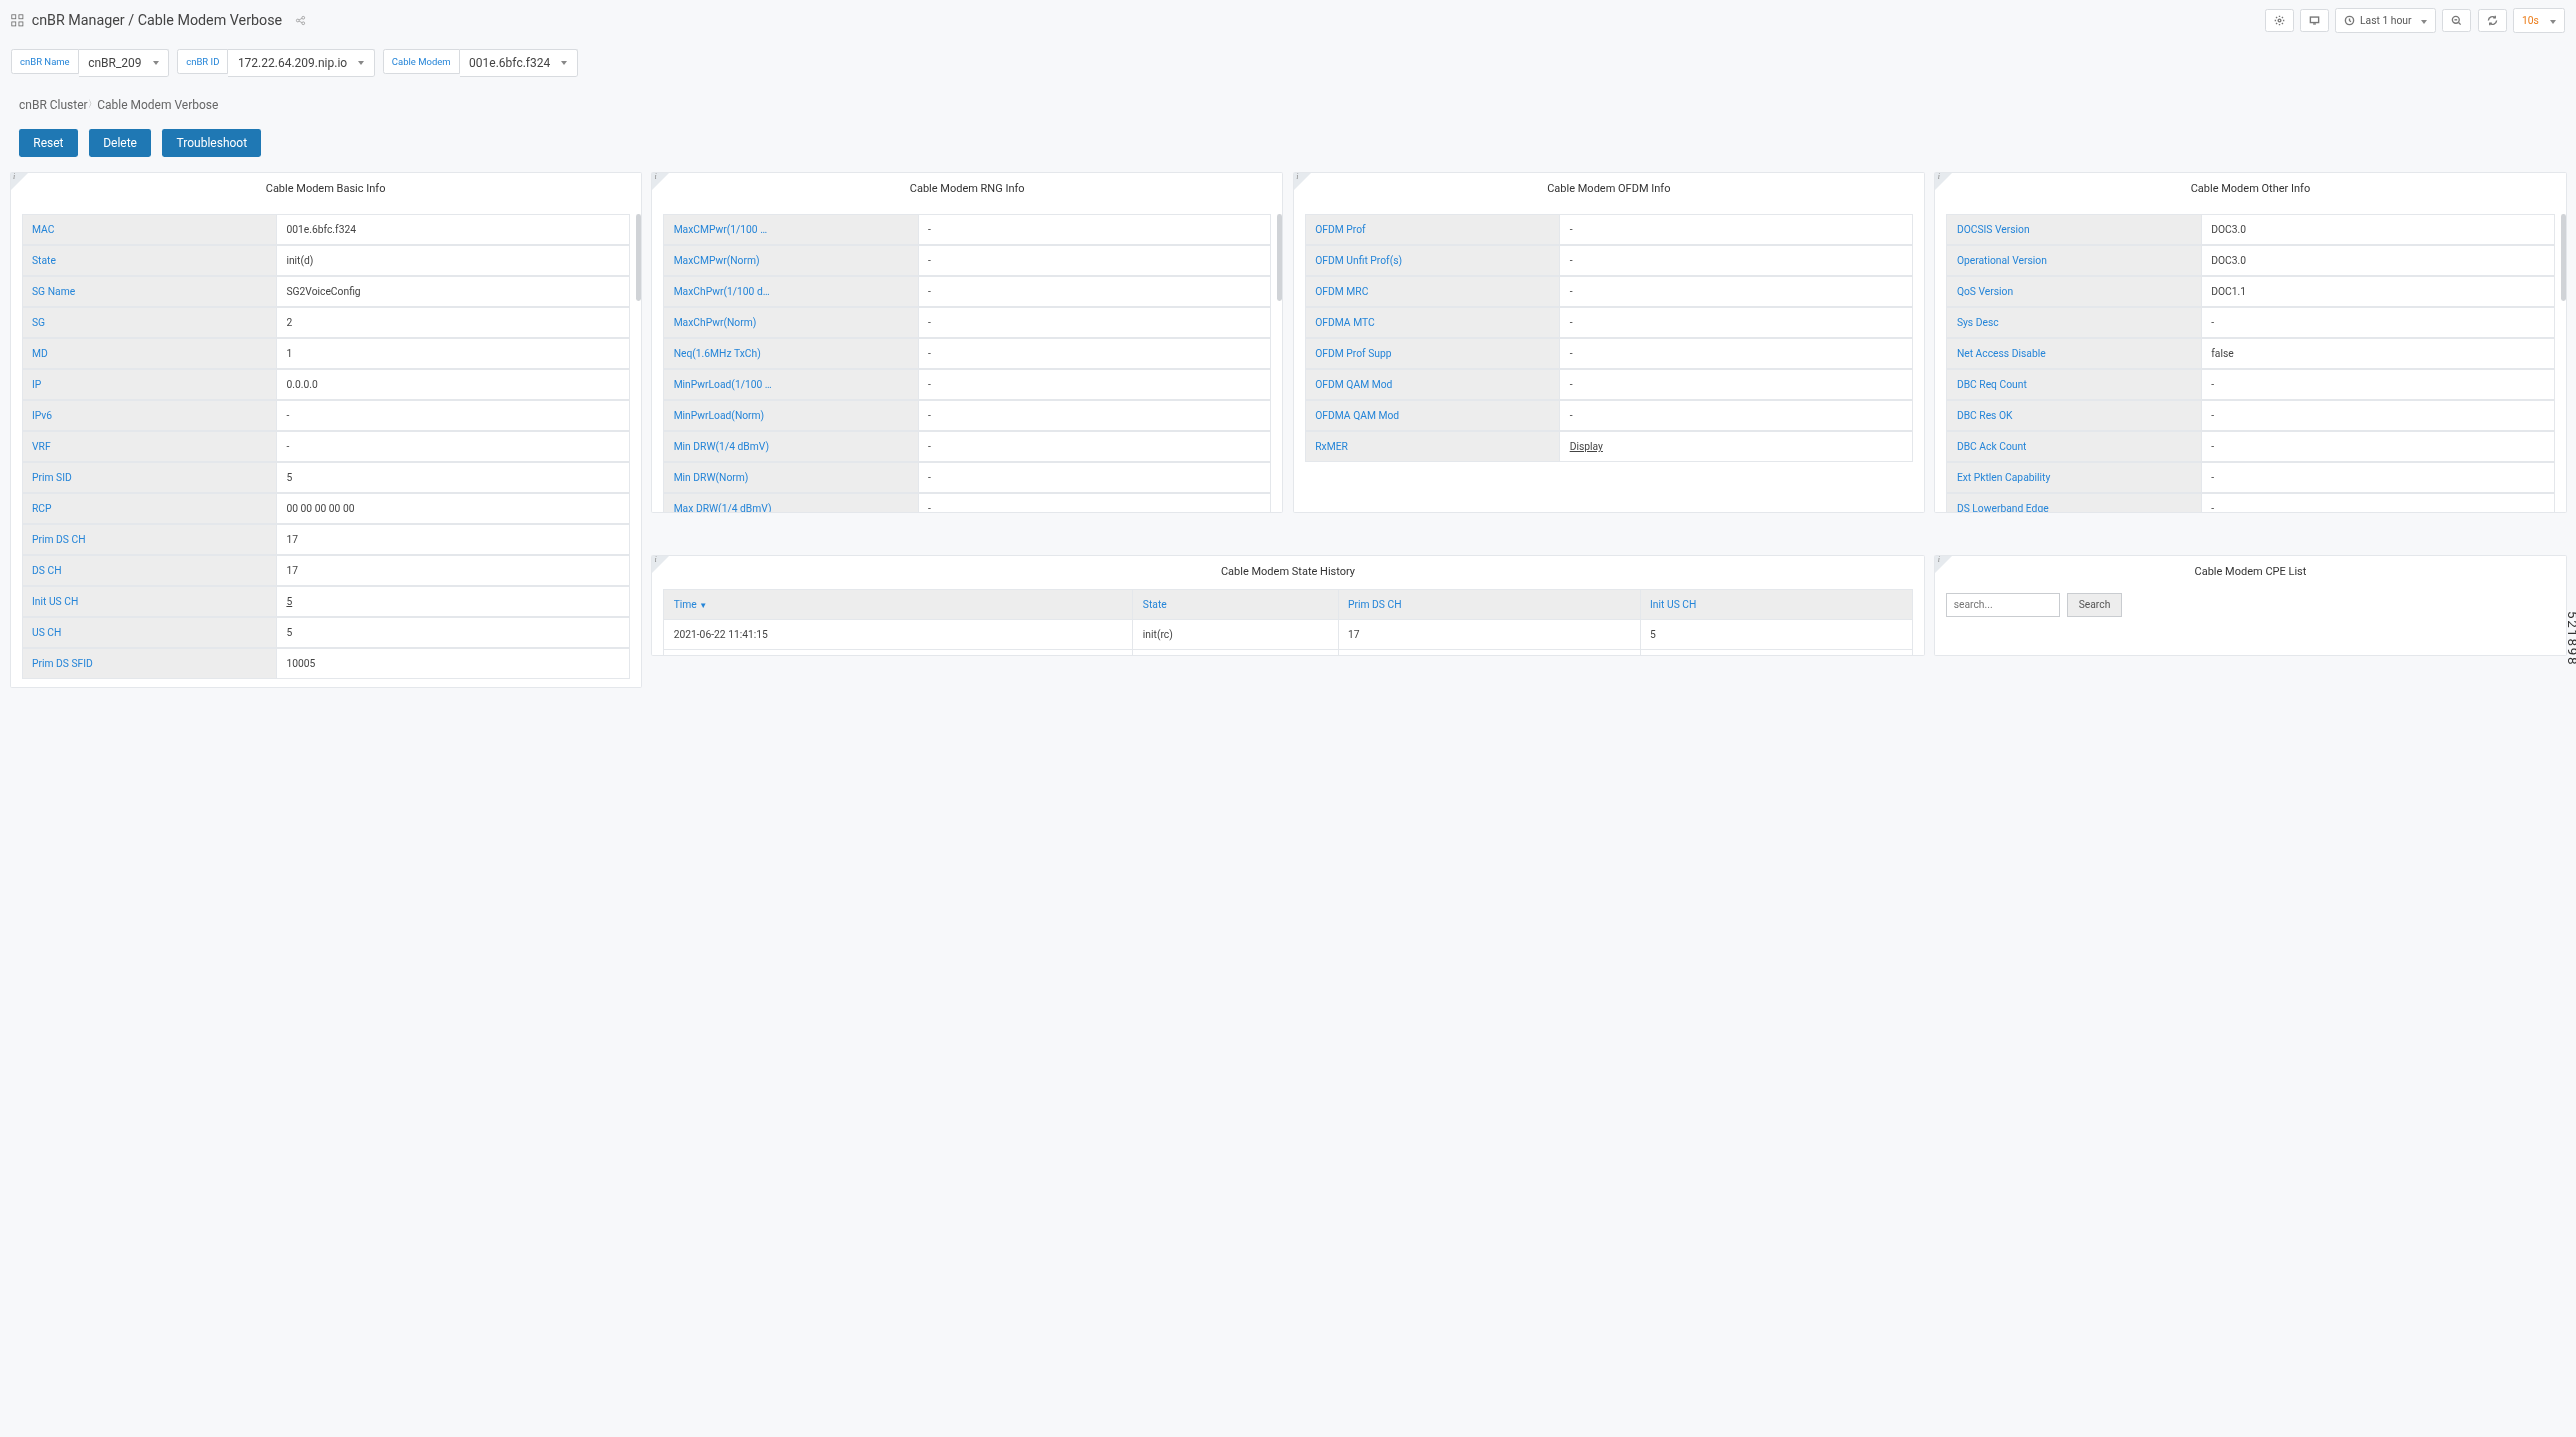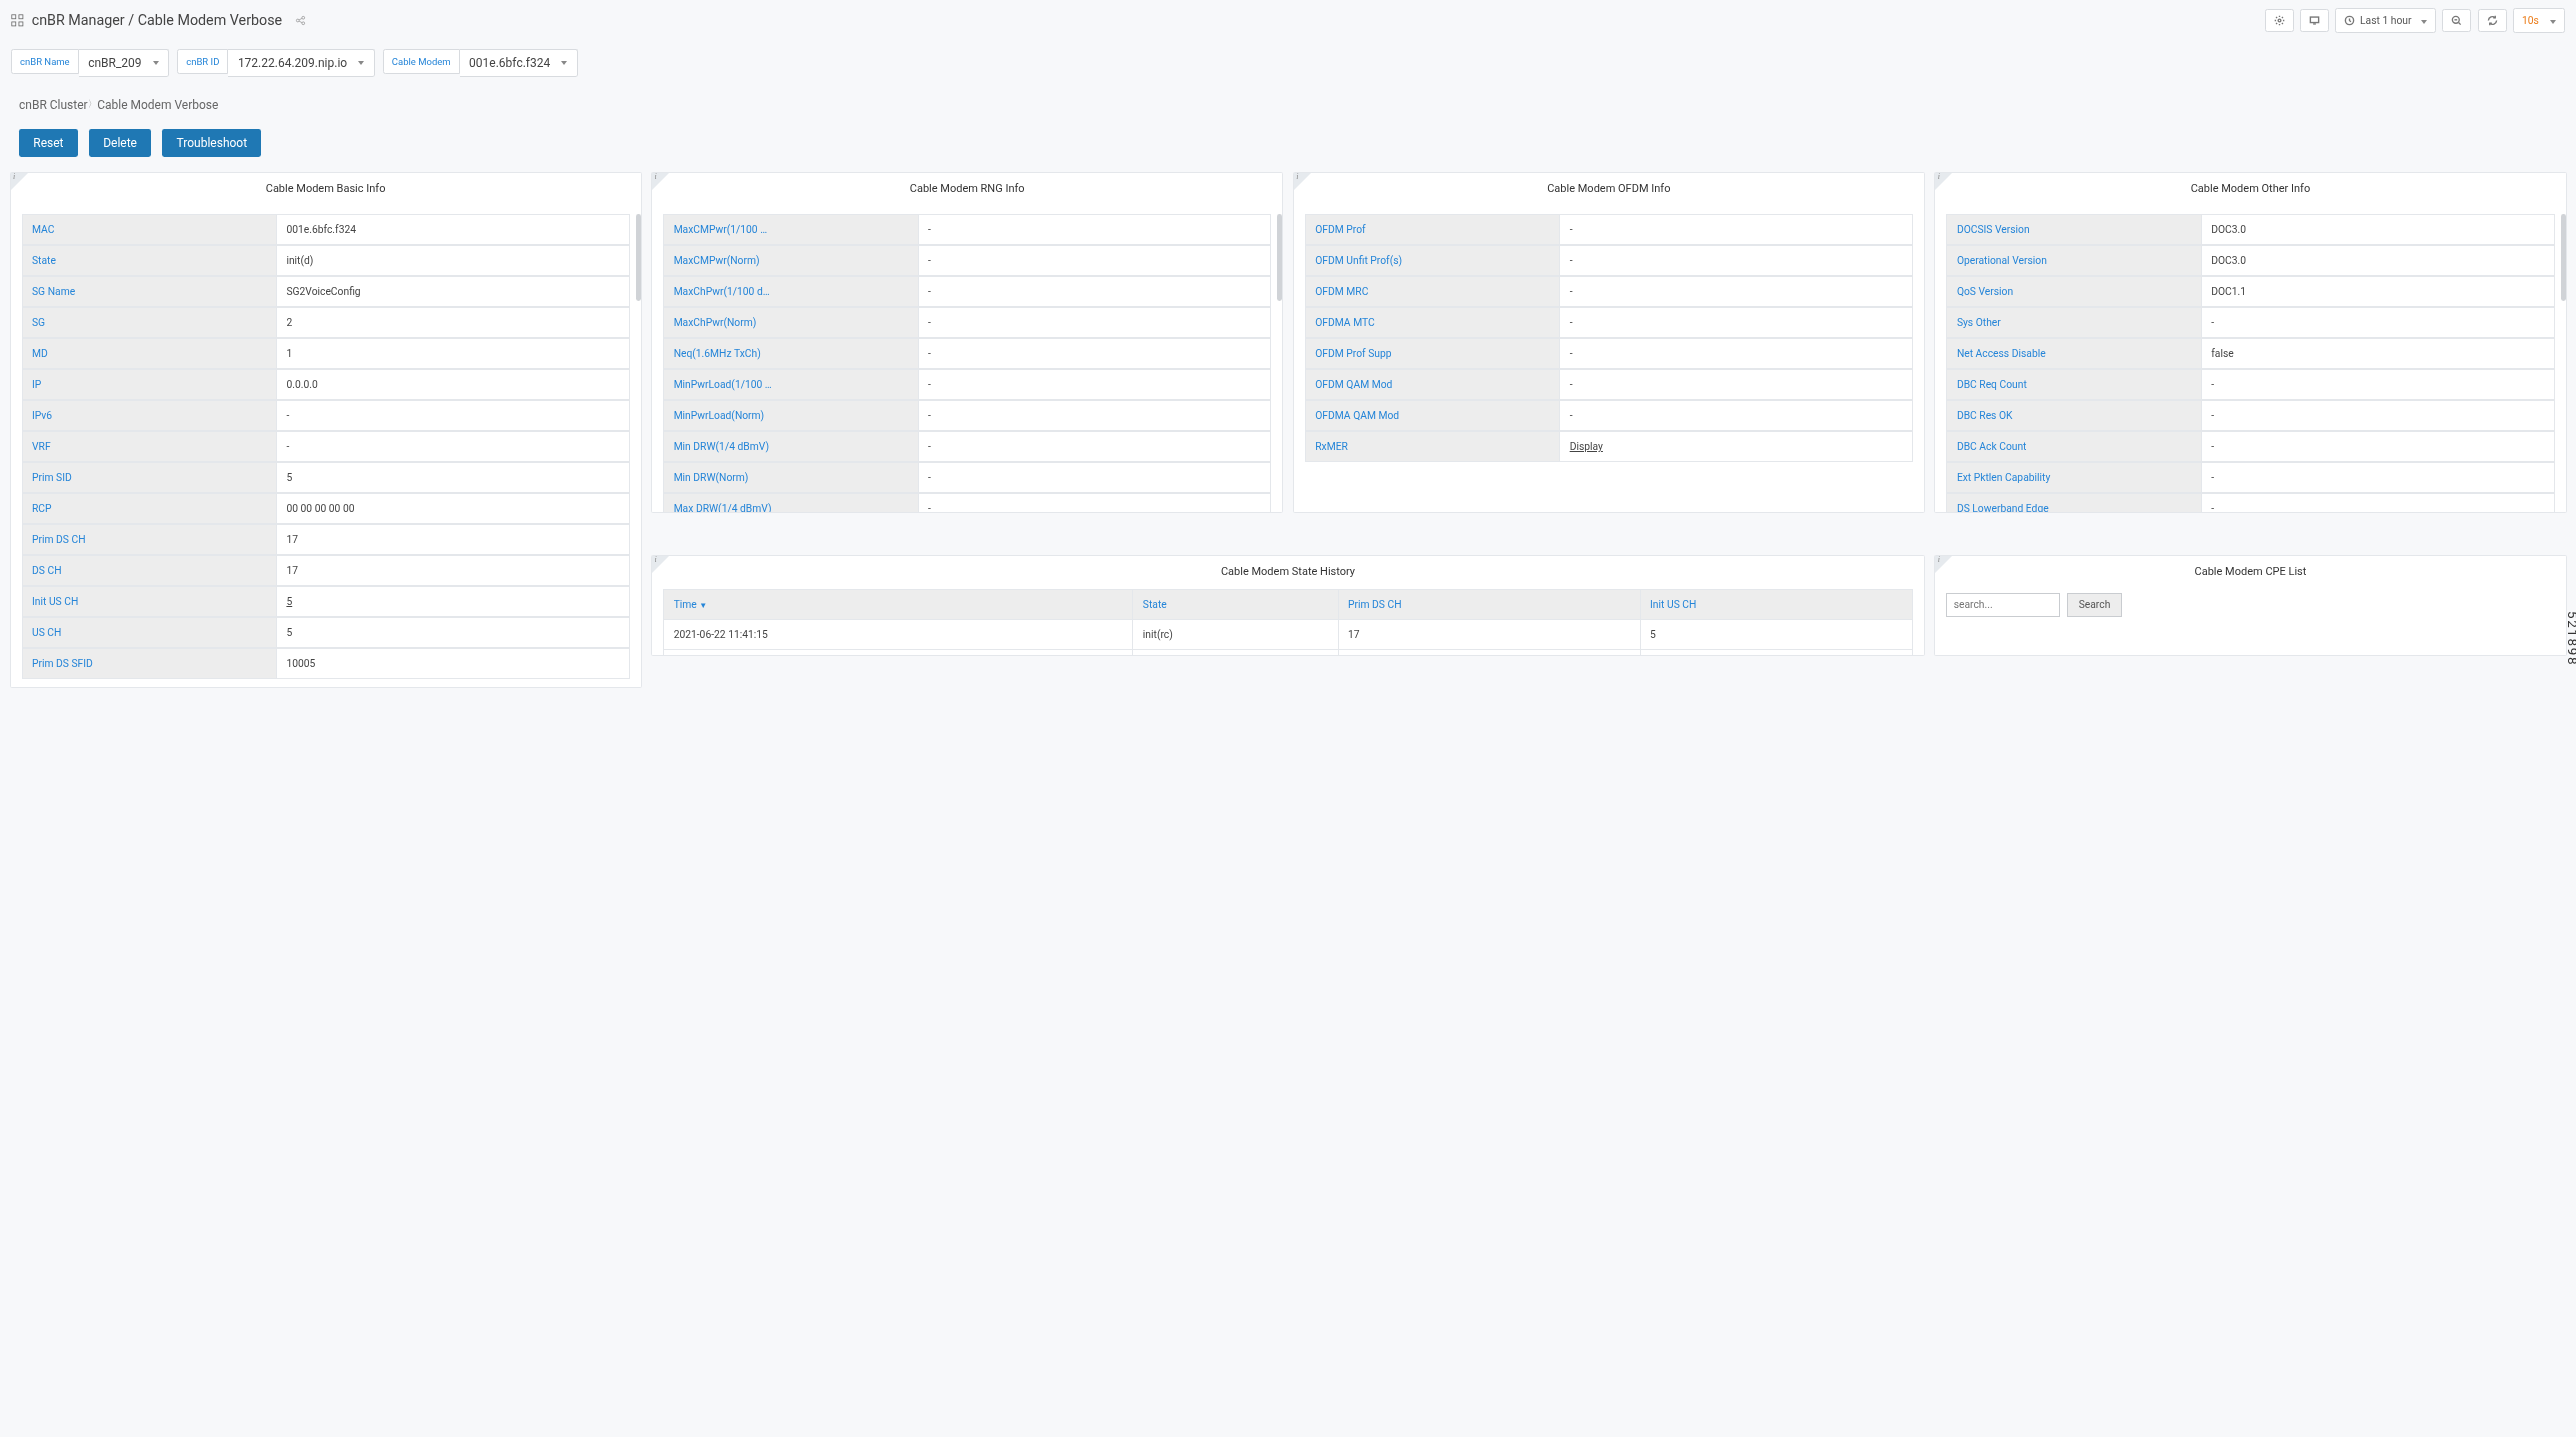--- a/index.html
+++ b/index.html
@@ -323,21 +323,21 @@
           </div>
           <div class="kv-row">
             <div class="kv-key">Operational Version</div>
             <div class="kv-val">DOC3.0</div>
           </div>
           <div class="kv-row">
             <div class="kv-key">QoS Version</div>
             <div class="kv-val">DOC1.1</div>
           </div>
           <div class="kv-row">
-            <div class="kv-key">Sys Other</div>
+            <div class="kv-key">Sys Desc</div>
             <div class="kv-val">-</div>
           </div>
           <div class="kv-row">
             <div class="kv-key">Net Access Disable</div>
             <div class="kv-val">false</div>
           </div>
           <div class="kv-row">
             <div class="kv-key">DBC Req Count</div>
             <div class="kv-val">-</div>
           </div>

